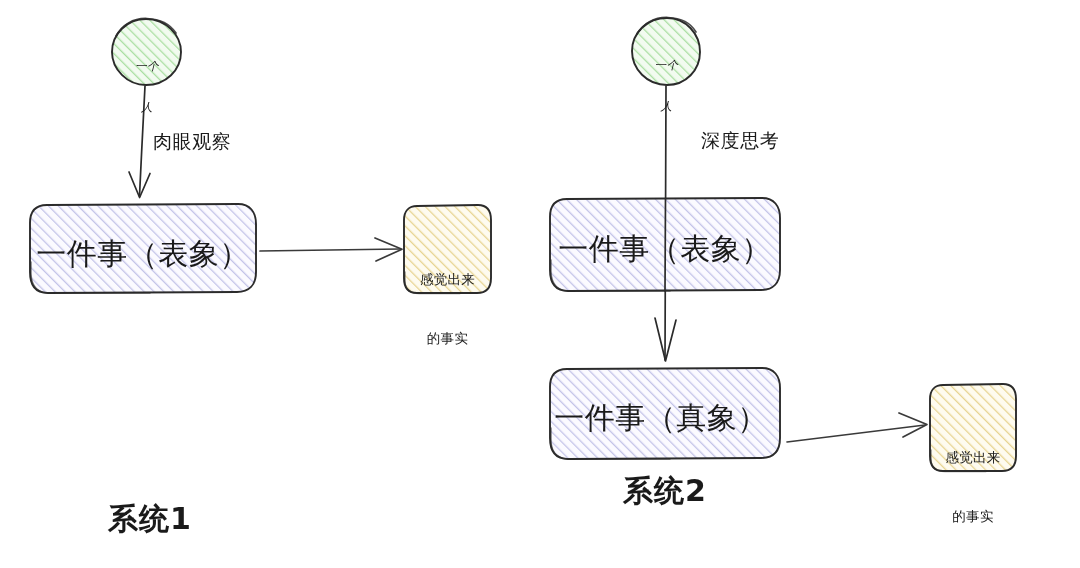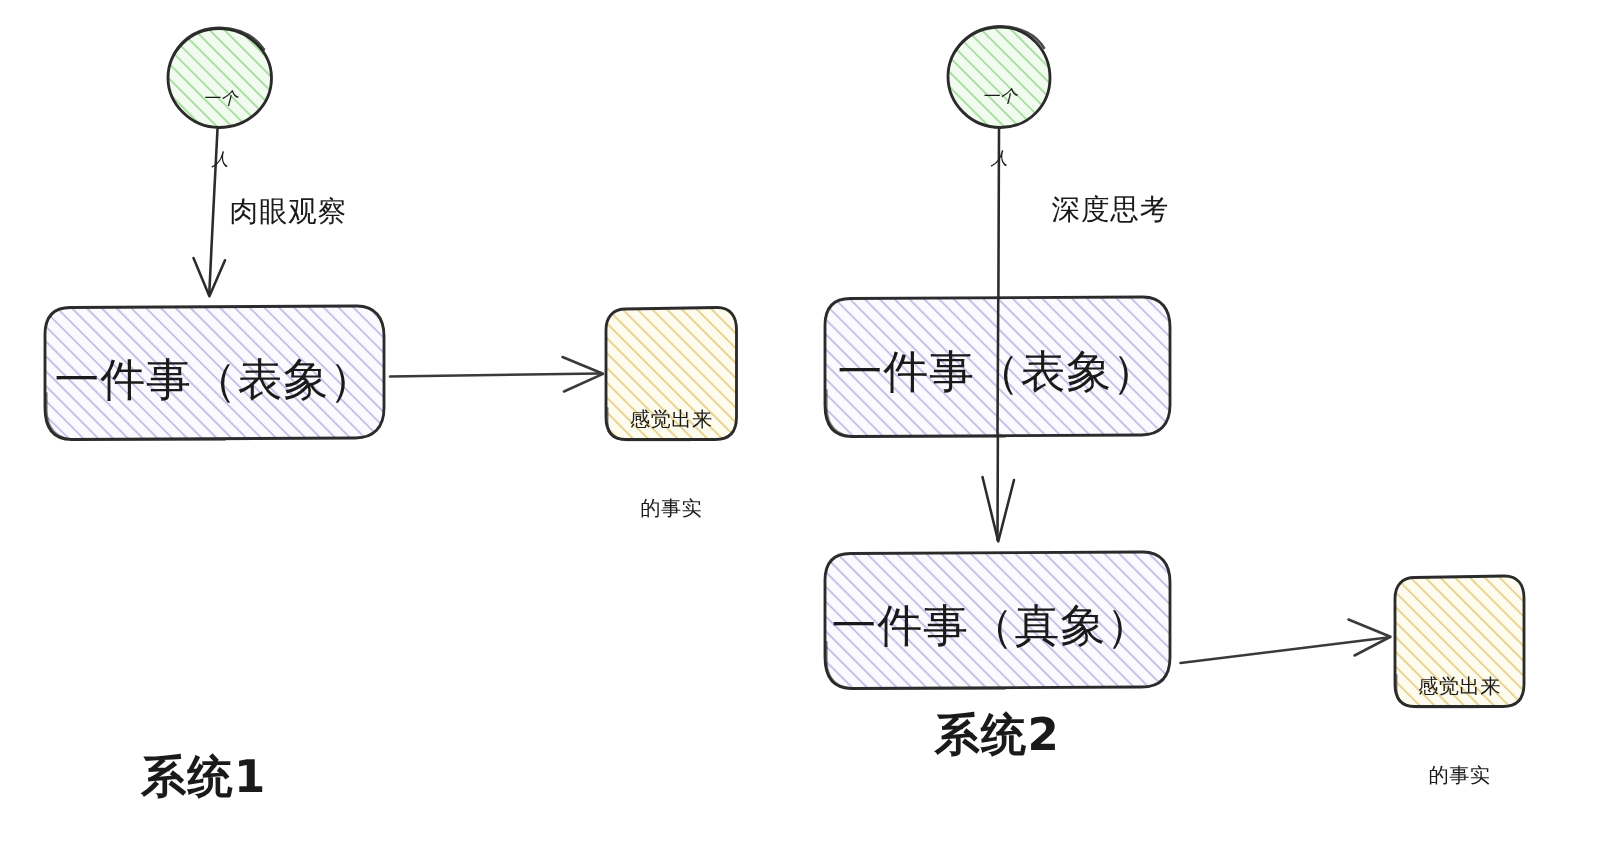--- a/index.html
+++ b/index.html
@@ -161,21 +161,21 @@
 
 <div class="lbl edge-label" style="left:153px; top:130px;">肉眼观察</div>
 
 <div class="lbl node-text" style="left:30px; top:236px; width:226px;">一件事（表象）</div>
 
 <div class="lbl small-node-text" style="left:404px; top:231px; width:87px;">
   <div>感觉出来</div>
   <div>的事实</div>
 </div>
 
-<div class="lbl system-label" style="left:36px; top:501px; width:200px;">系统1</div>
+<div class="lbl system-label" style="left:50px; top:501px; width:200px;">系统1</div>
 
 <div class="lbl circle-text" style="left:632px; top:32px; width:69px;">
   <div>一个</div>
   <div>人</div>
 </div>
 
 <div class="lbl edge-label" style="left:676px; top:129px;margin-left:25px;">深度思考</div>
 
 <div class="lbl node-text" style="left:550px; top:231px; width:230px;">一件事（表象）</div>
 

